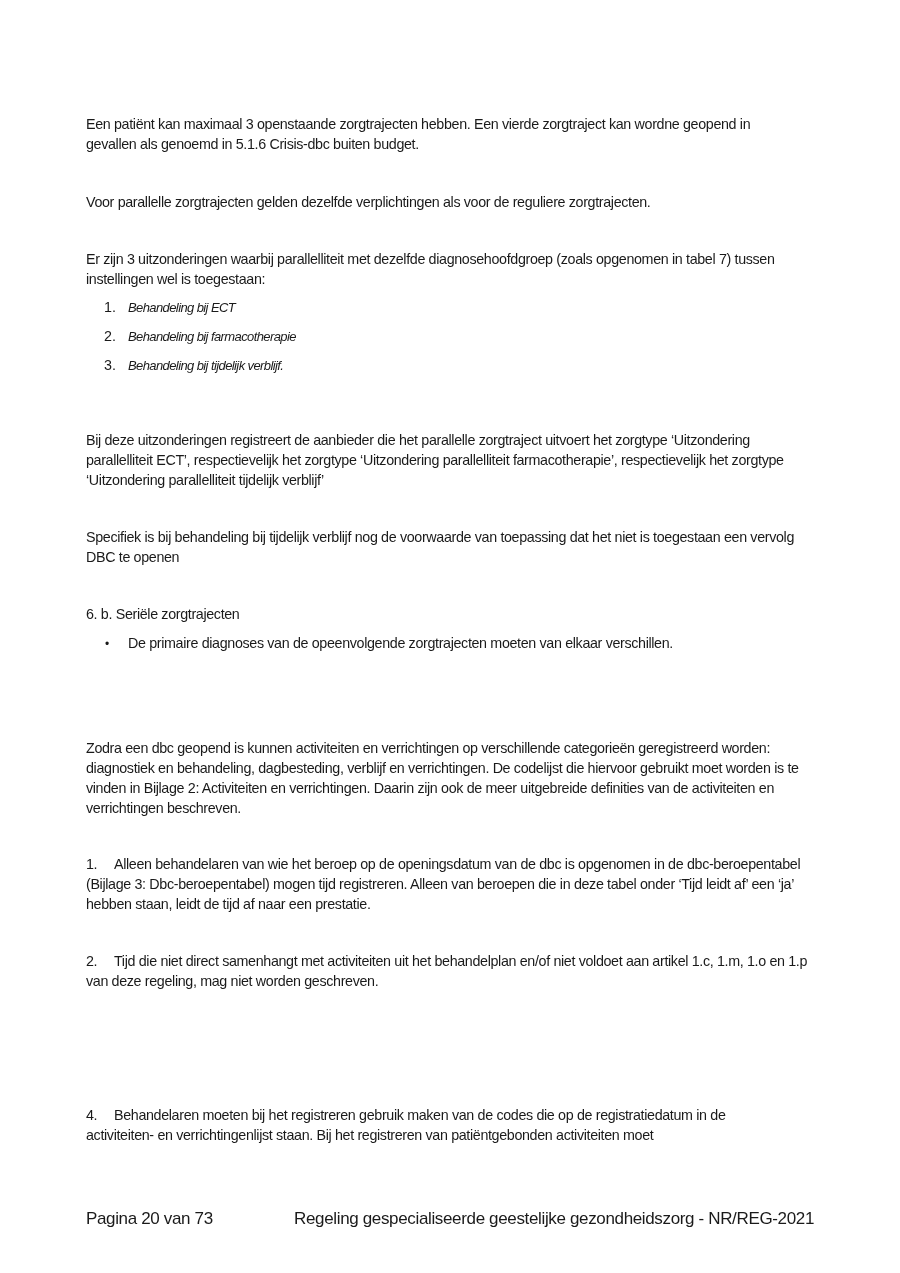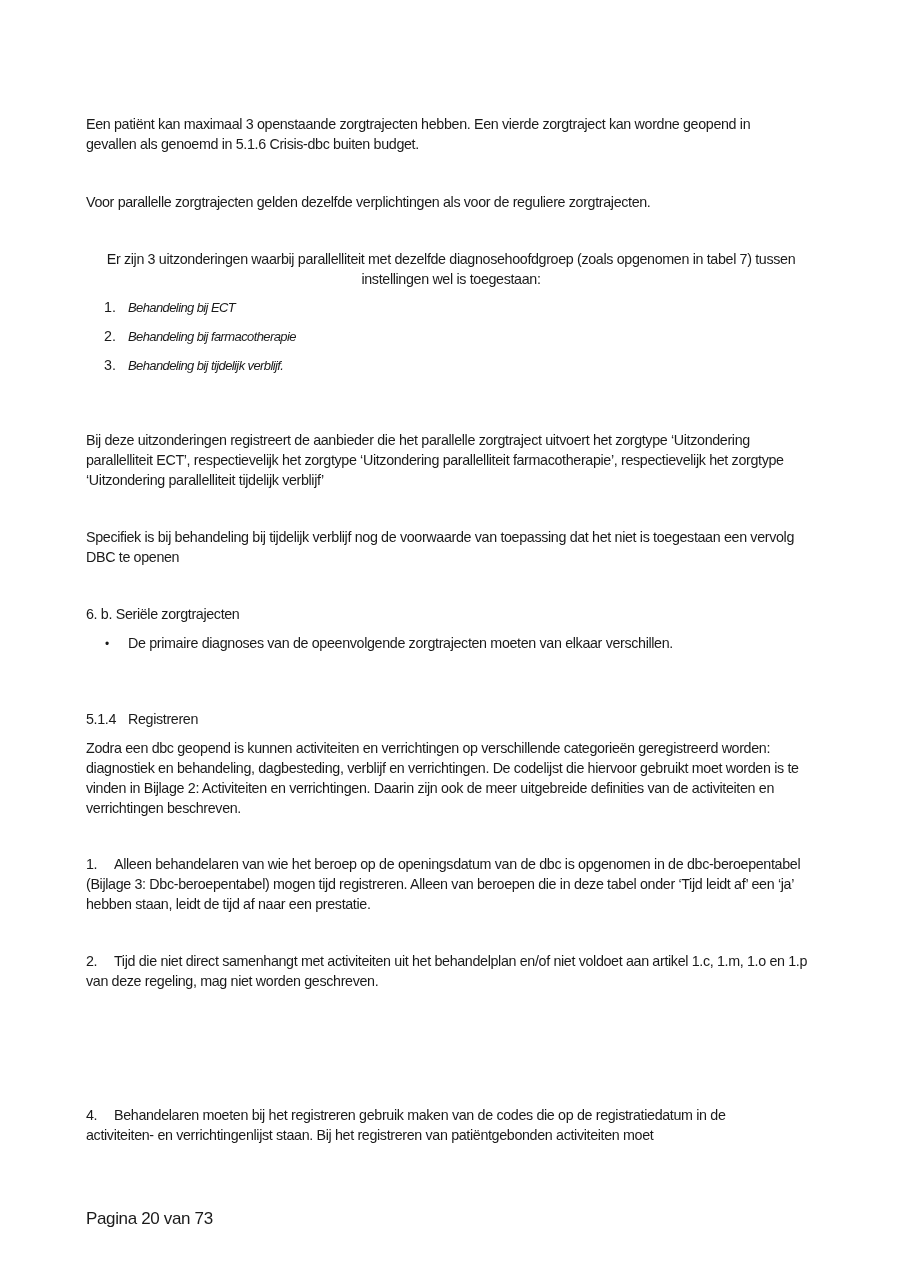--- a/index.html
+++ b/index.html
@@ -18,21 +18,21 @@
 </style>
 </head>
 <body>
 
 <div class="page">
 
   <div class="blk" style="top:114px; width:680px;">Een patiënt kan maximaal 3 openstaande zorgtrajecten hebben. Een vierde zorgtraject kan wordne geopend in gevallen als genoemd in 5.1.6 Crisis-dbc buiten budget.</div>
 
   <div class="blk" style="top:192px;">Voor  parallelle zorgtrajecten gelden dezelfde verplichtingen als voor de reguliere zorgtrajecten.</div>
 
-  <div class="blk" style="top:249px;text-align:center;">Er zijn 3 uitzonderingen waarbij parallelliteit met dezelfde diagnosehoofdgroep (zoals opgenomen in tabel 7) tussen instellingen wel is toegestaan:</div>
+  <div class="blk" style="top:249px;">Er zijn 3 uitzonderingen waarbij parallelliteit met dezelfde diagnosehoofdgroep (zoals opgenomen in tabel 7) tussen instellingen wel is toegestaan:</div>
 
   <div class="list-item" style="top:297px;">
     <span class="num">1.</span><span class="txt">Behandeling bij ECT</span>
   </div>
   <div class="list-item" style="top:326px;">
     <span class="num">2.</span><span class="txt">Behandeling bij farmacotherapie</span>
   </div>
   <div class="list-item" style="top:355px;">
     <span class="num">3.</span><span class="txt">Behandeling bij tijdelijk verblijf.</span>
   </div>
@@ -40,34 +40,32 @@
   <div class="blk" style="top:430px;">Bij deze uitzonderingen registreert de aanbieder die het parallelle zorgtraject uitvoert het zorgtype ‘Uitzondering parallelliteit ECT’, respectievelijk het zorgtype ‘Uitzondering parallelliteit farmacotherapie’, respectievelijk het zorgtype ‘Uitzondering parallelliteit tijdelijk verblijf’</div>
 
   <div class="blk" style="top:527px;">Specifiek is bij behandeling bij tijdelijk verblijf nog de voorwaarde van toepassing dat het niet is toegestaan een vervolg DBC te openen</div>
 
   <div class="blk" style="top:604px;">6. b. Seriële zorgtrajecten</div>
 
   <div class="bullet" style="top:633px;">
     <span class="dot">•</span><span>De primaire diagnoses van de opeenvolgende zorgtrajecten moeten van elkaar verschillen.</span>
   </div>
 
-  <div class="blk" style="top:709px;">
-    <span style="display:inline-block; width:42px;">5.1.4</span><span>Registreren</span>
-  </div>
 
   <div class="blk" style="top:738px;">Zodra een dbc geopend is kunnen activiteiten en verrichtingen op verschillende categorieën geregistreerd worden: diagnostiek en behandeling, dagbesteding, verblijf en verrichtingen. De codelijst die hiervoor gebruikt moet worden is te vinden in Bijlage 2: Activiteiten en verrichtingen. Daarin zijn ook de meer uitgebreide definities van de activiteiten en verrichtingen beschreven.</div>
 
   <div class="blk numpara" style="top:854px;">
     <span class="n">1.</span><span>Alleen behandelaren van wie het beroep op de openingsdatum van de dbc is opgenomen in de dbc-beroepentabel (Bijlage 3: Dbc-beroepentabel) mogen tijd registreren. Alleen van beroepen die in deze tabel onder ‘Tijd leidt af’ een ‘ja’ hebben staan, leidt de tijd af naar een prestatie.</span>
   </div>
 
   <div class="blk numpara" style="top:951px;">
     <span class="n">2.</span><span>Tijd die niet direct samenhangt met activiteiten uit het behandelplan en/of niet voldoet aan artikel 1.c, 1.m, 1.o en 1.p van deze regeling, mag niet worden geschreven.</span>
   </div>
 
 
   <div class="blk numpara" style="top:1105px; width:700px;">
     <span class="n">4.</span><span>Behandelaren moeten bij het registreren gebruik maken van de codes die op de registratiedatum in de activiteiten- en verrichtingenlijst staan. Bij het registreren van patiëntgebonden activiteiten moet</span>
   </div>
 
   <div class="footer" style="left:86px;">Pagina 20 van 73</div>
+  <div class="footer" style="right:86px; text-align:right;">Regeling gespecialiseerde geestelijke gezondheidszorg - NR/REG-2021</div>
 
 </div>
 
 </body></html>

